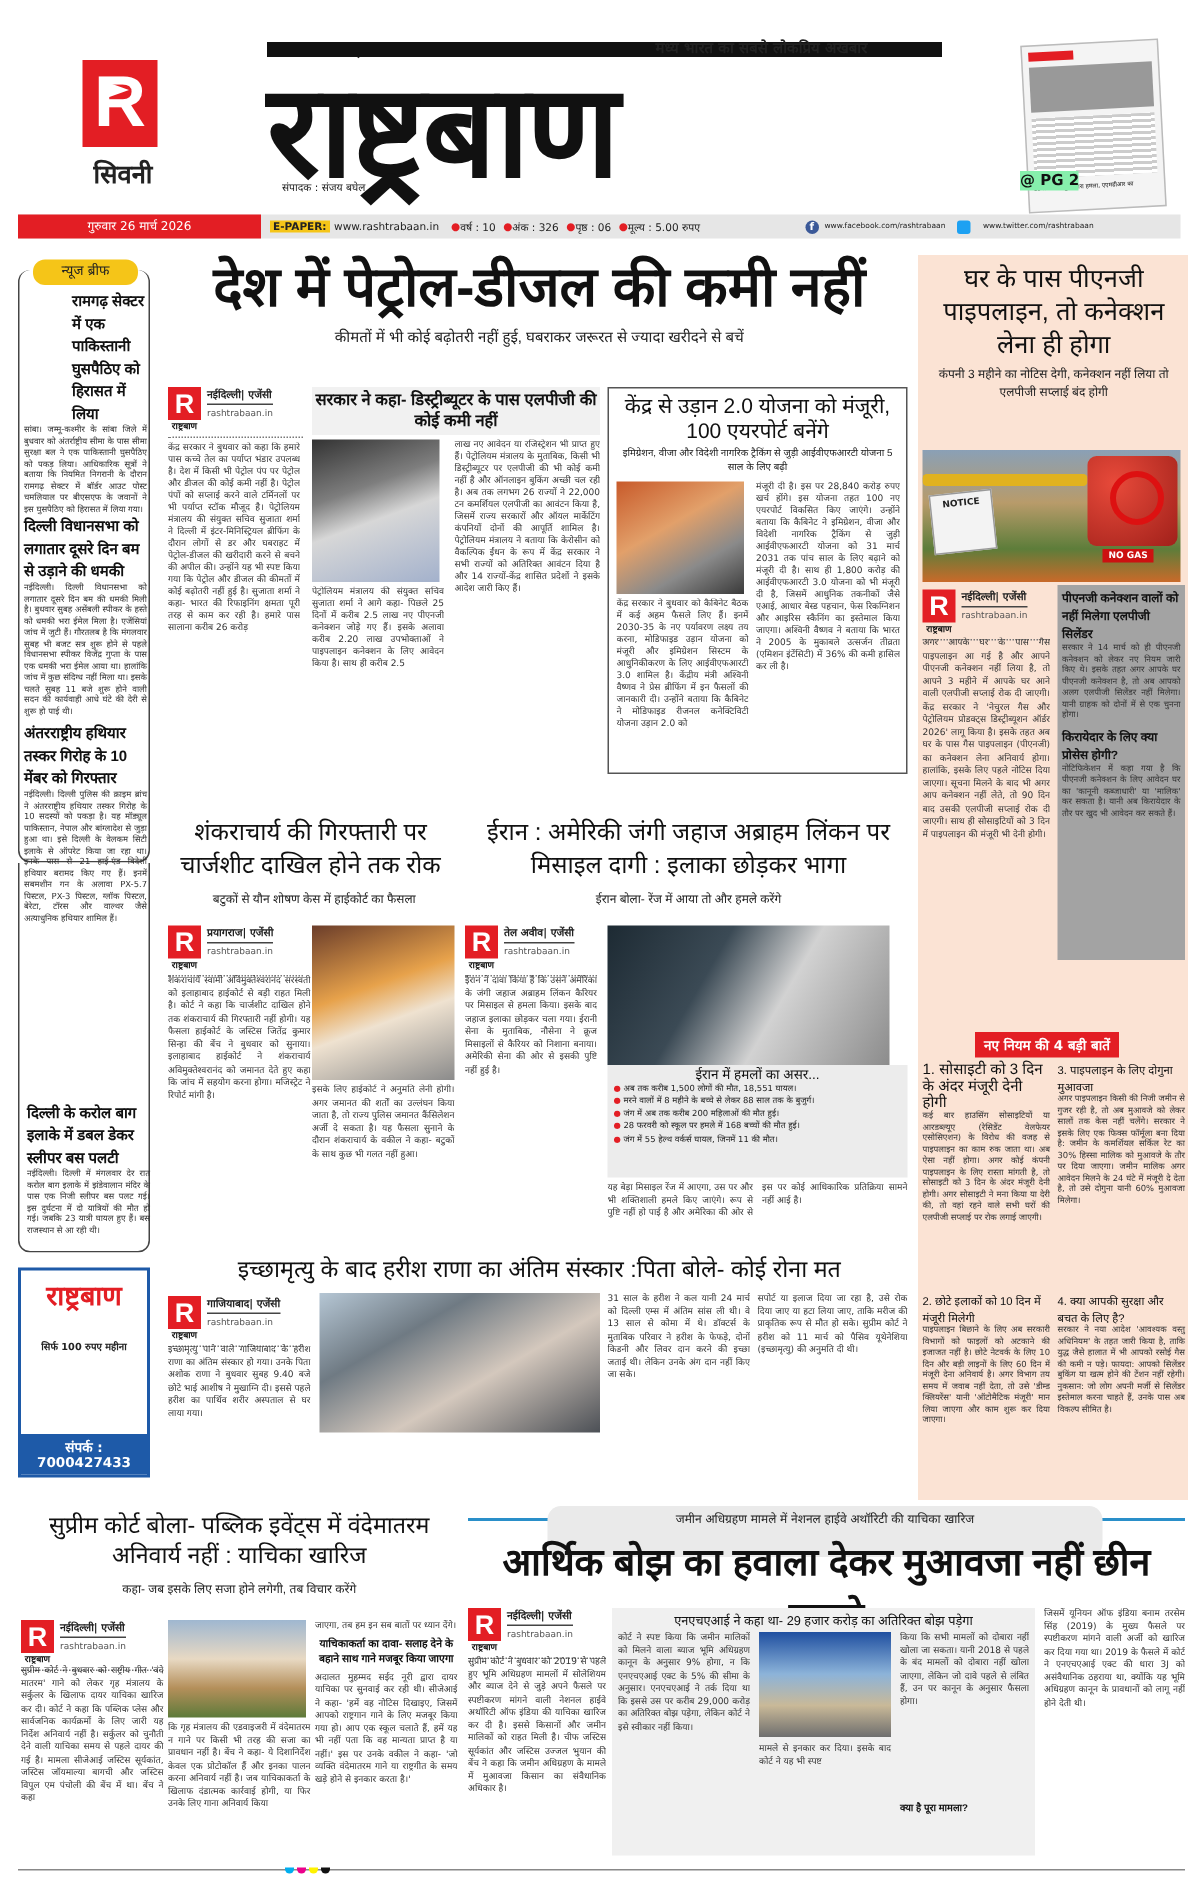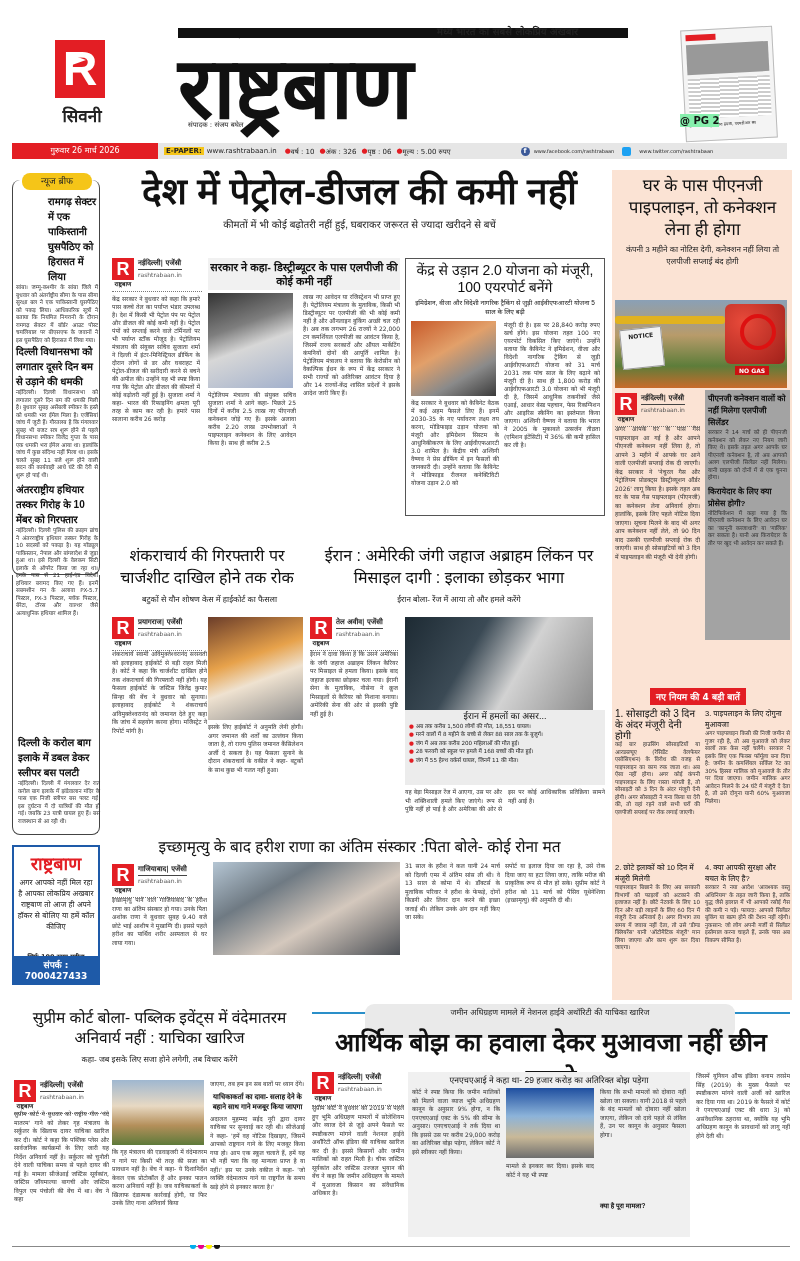--- a/index.html
+++ b/index.html
@@ -33,21 +33,21 @@
   <div class="abs" style="left:683px;top:28px;width:92px;height:112px;background:#f4f4f4;border:1px solid #bbb;transform:rotate(-3deg);">
     <div style="margin:4px;height:6px;background:#e31e24;width:30px;"></div>
     <div style="margin:4px;height:30px;background:#999;"></div>
     <div style="margin:4px;height:40px;background:repeating-linear-gradient(#ccc 0 2px,#fff 2px 4px);"></div>
     <div style="font-size:4px;padding:0 3px;color:#111;">15 प्रतिशत पहुंचा पारा हमला, एएमडीआर का</div>
   </div>
   <div class="abs" style="left:680px;top:114px;background:#86efac;color:#111;font-weight:bold;font-size:10px;padding:1px 0;">@ PG 2</div>
 </div>
 
 <div class="abs" style="left:12px;top:143px;width:775px;height:16px;background:#e6e6e6;display:flex;align-items:center;font-size:7px;">
-  <div style="background:#e31e24;color:#fff;width:146px;height:16px;line-height:16px;text-align:center;font-size:8px;">गुरुवार 26 मार्च 2026</div>
+  <div style="background:#e31e24;color:#fff;width:162px;height:16px;line-height:16px;text-align:center;font-size:8px;">गुरुवार 26 मार्च 2026</div>
   <span style="background:#f5c518;margin-left:6px;padding:0 2px;font-weight:bold;">E-PAPER:</span>
   <span style="margin-left:3px;">www.rashtrabaan.in</span>
   <span style="color:#e31e24;margin-left:8px;">●</span>
     <span>वर्ष : 10</span>
   <span style="color:#e31e24;margin-left:5px;">●</span>
     <span>अंक : 326</span>
   <span style="color:#e31e24;margin-left:5px;">●</span>
     <span>पृष्ठ : 06</span>
   <span style="color:#e31e24;margin-left:5px;">●</span>
     <span>मूल्य : 5.00 रुपए</span>
@@ -76,21 +76,20 @@
 <div class="abs" style="left:12px;top:575px;width:88px;height:260px;border:1px solid #444;border-radius:0 0 8px 8px;border-top:none;"></div>
 <div class="abs" style="left:18px;top:735px;width:82px;">
   <div>
     <div class="hd" style="font-size:10px;line-height:15px;">दिल्ली के करोल बाग इलाके में डबल डेकर स्लीपर बस पलटी</div>
     <div class="txt" style="font-size:5.6px;line-height:7.5px;">नईदिल्ली। दिल्ली में मंगलवार देर रात करोल बाग इलाके में झंडेवालान मंदिर के पास एक निजी स्लीपर बस पलट गई। इस दुर्घटना में दो यात्रियों की मौत हो गई। जबकि 23 यात्री घायल हुए हैं। बस राजस्थान से आ रही थी।</div>
   </div>
 </div>
 
 <div class="abs" style="left:12px;top:845px;width:88px;height:140px;border:2px solid #1e5aa8;background:#fff;text-align:center;">
   <div style="color:#e31e24;font-family:'Liberation Sans',sans-serif;font-weight:bold;font-size:18px;margin-top:4px;">राष्ट्रबाण</div>
-  <div style="font-size:7.5px;line-height:11px;color:#222;padding:2px 3px;">अगर आपको नहीं मिल रहा है आपका लोकप्रिय अखबार राष्ट्रबाण तो आज ही अपने हॉकर से बोलिए या हमें कॉल कीजिए</div>
   <div style="font-size:6.5px;font-weight:bold;margin-top:18px;">सिर्फ 100 रुपए महीना</div>
   <div style="position:absolute;left:0;right:0;bottom:0;background:#1e5aa8;color:#fff;font-size:9px;font-weight:bold;padding:2px 0;">संपर्क : 7000427433</div>
 </div>
 
 <div class="abs hd" style="left:112px;top:170px;width:495px;font-size:37px;line-height:44px;text-align:center;">देश में पेट्रोल-डीजल की कमी नहीं</div>
 <div class="abs sub" style="left:112px;top:217px;width:495px;font-size:10px;">कीमतों में भी कोई बढ़ोतरी नहीं हुई, घबराकर जरूरत से ज्यादा खरीदने से बचें</div>
 
 <div class="abs" style="left:112px;top:258px;width:90px;">
   <div class="byline">
     <div>

